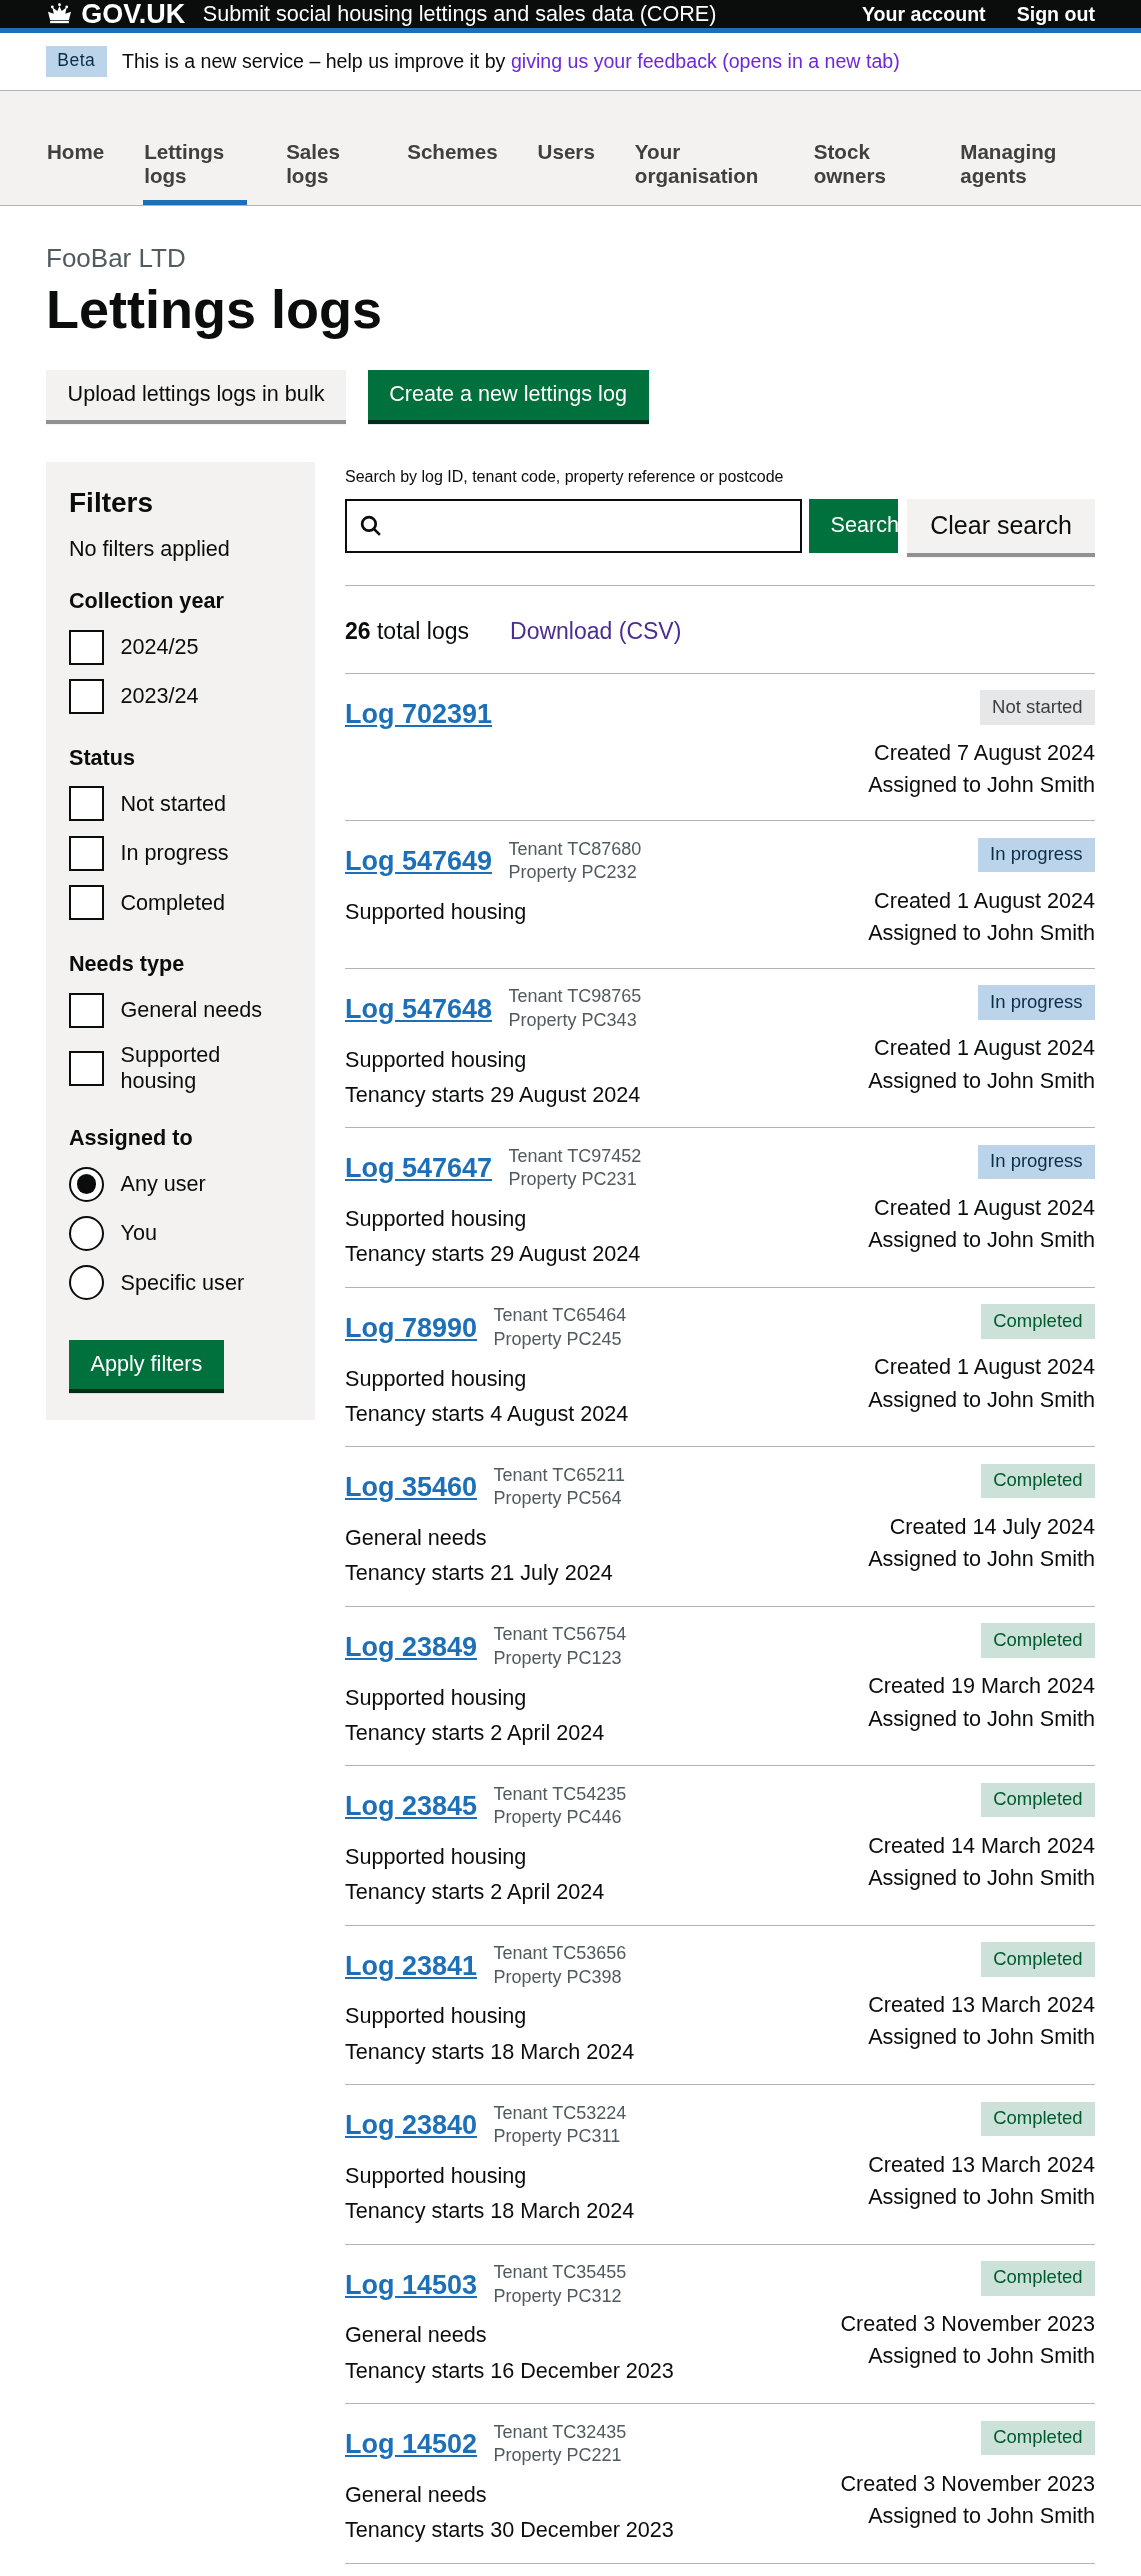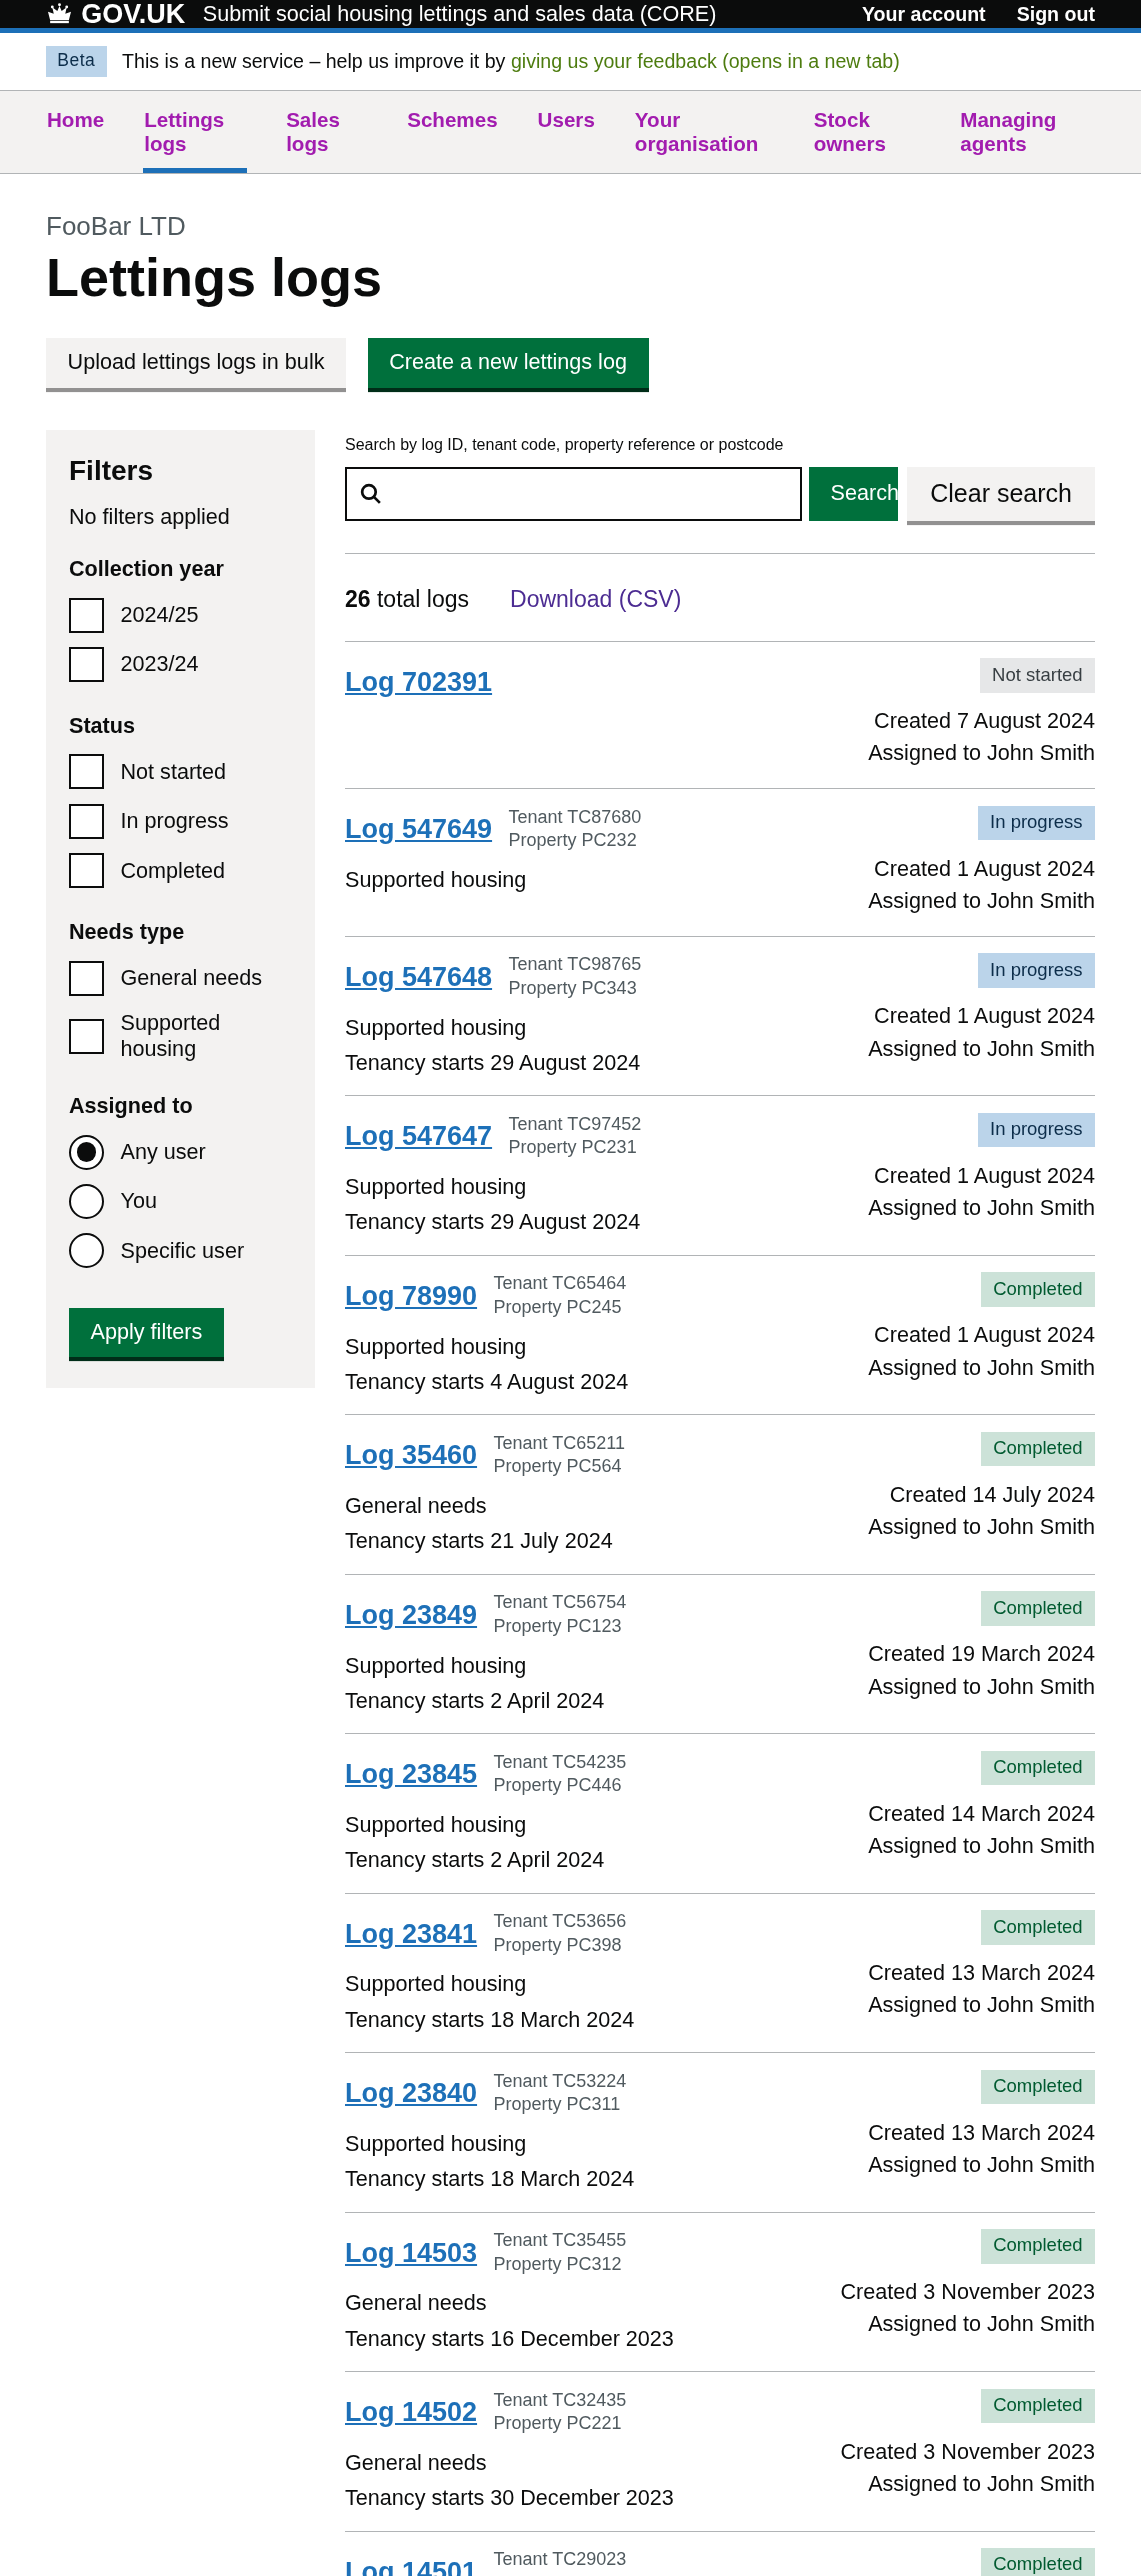--- a/index.html
+++ b/index.html
@@ -16,26 +16,26 @@
   .logo { display:flex; align-items:center; gap:8.2px; font-size:27px; font-weight:700; color:#fff; text-decoration:none; }
   .logo svg { display:block; }
   .service-name { margin-left:17.5px; font-size:21.6px; font-weight:400; color:#fff; text-decoration:none; }
   .header-links { margin-left:auto; display:flex; gap:31px; }
   .header-links a { color:#fff; font-size:19.6px; font-weight:700; text-decoration:none; }
 
   
   .phase-banner { padding:13.4px 46px; border-bottom:1px solid #b1b4b6; display:flex; align-items:center; gap:15.5px; background:#fff; }
   .tag-beta { background:#bbd4ea; color:#0c2d4a; font-size:17.5px; padding:4.1px 11.3px 5.2px; letter-spacing:0.5px; }
   .phase-text { font-size:19.6px; }
-  .phase-text a { color:#4d7c0f; }
+  .phase-text a { color:#6d28d9; }
 
   
   .service-nav { background:#f3f2f1; border-bottom:1px solid #b1b4b6; padding:0 46px; display:flex; gap:38px; }
-  .service-nav a { display:inline-block; font-size:20.6px; font-weight:700; color:#a21caf; text-decoration:none;
-    padding:16.5px 1px 12.4px; border-bottom:5.2px solid transparent; }
+  .service-nav a { display:inline-block; font-size:20.6px; font-weight:700; color:#404040; text-decoration:none;
+    padding:16.5px 1px 12.4px; border-bottom:5.2px solid transparent;margin-top:32px; }
   .service-nav a.active { border-bottom-color:#1d70b8; }
 
   
   .container { padding:0 46px; }
   .caption { margin-top:37px; font-size:26px; color:#505a5f; }
   h1.page-title { margin:7.2px 0 0; font-size:54px; line-height:1.05; font-weight:700; }
   .actions { margin-top:32px; display:flex; gap:21.6px; }
   .btn { display:inline-block; border:none; font-family:inherit; font-size:21.6px; padding:11.3px 21.6px 12.4px; cursor:pointer; text-align:center; }
   .btn-green { background:#00703c; color:#fff; box-shadow:0 4.1px 0 #002d18; }
   .btn-secondary { background:#f3f2f1; color:#0b0c0c; box-shadow:0 4.1px 0 #929191; }

